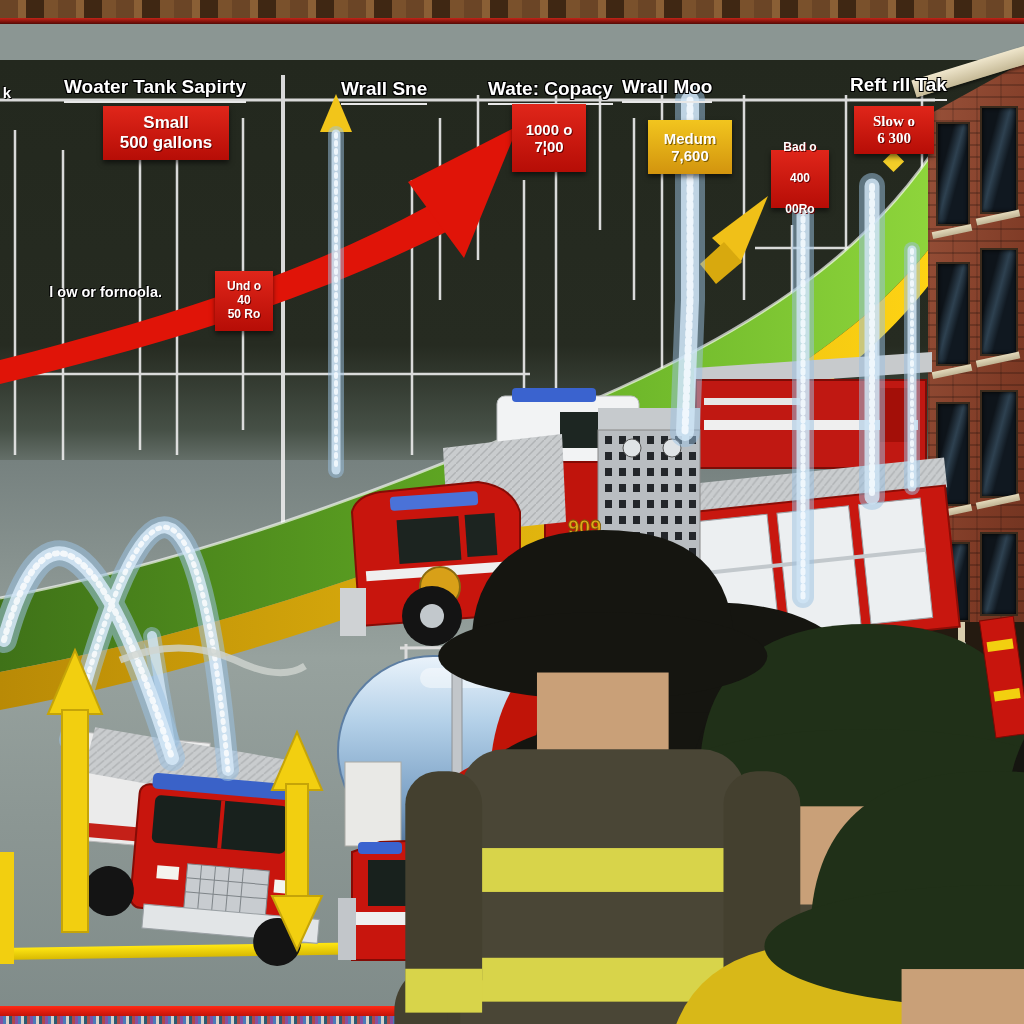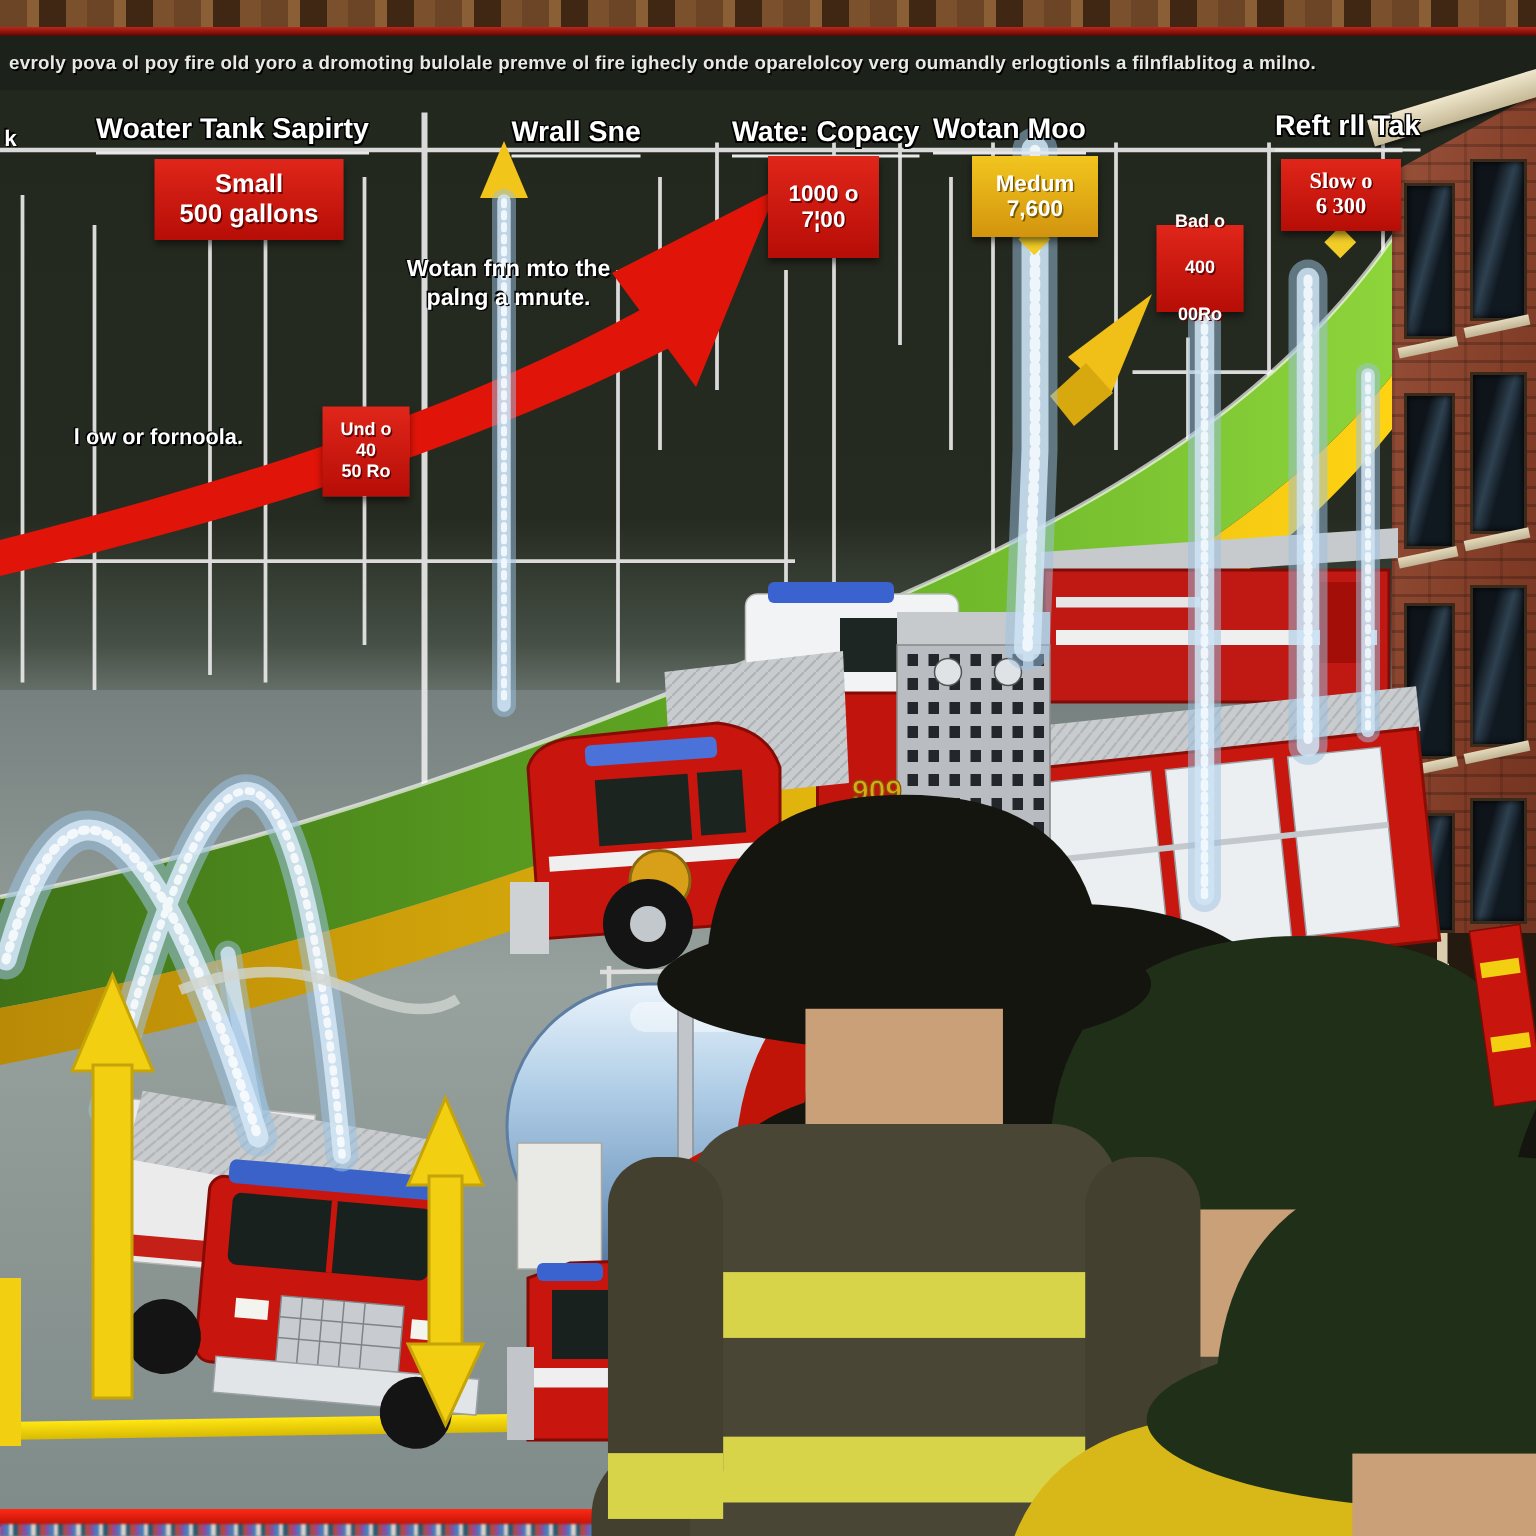--- a/index.html
+++ b/index.html
@@ -21,21 +21,21 @@
   
   .hdr{color:#fff;font-weight:bold;font-size:19px;white-space:nowrap;
        border-bottom:2px solid #e8e8e8;padding-bottom:3px;
        text-shadow:1px 1px 0 #000,-1px -1px 0 #000,1px -1px 0 #000,-1px 1px 0 #000;z-index:9;}
   .note{color:#fff;font-weight:bold;font-size:15.5px;text-align:center;line-height:1.25;
         white-space:pre-line;text-shadow:1px 1px 0 #000,-1px -1px 0 #000;z-index:9;}
   .badge{background:linear-gradient(180deg,#e0261a,#b60d06);color:#fff;font-weight:bold;
          text-align:center;display:flex;flex-direction:column;justify-content:center;
          line-height:1.15;box-shadow:0 3px 5px rgba(0,0,0,.55);z-index:9;
          text-shadow:1px 1px 0 #600;}
-  .badge.gold{background:linear-gradient(180deg,#f2c51e,#d2940e);text-shadow:1px 1px 0 #7a5a00;}
+  .badge.gold{background:linear-gradient(180deg,#f2c51e,#d2940e);text-shadow:1px 1px 0 #7a5a00;margin-top:16px;}
   .tail{width:15px;height:15px;background:#f2cd28;transform:rotate(45deg);z-index:8;}
   
   .building{left:928px;top:62px;width:96px;height:756px;z-index:7;
     clip-path:polygon(0 7%,100% 0,100% 100%,0 100%);
     background:
       repeating-linear-gradient(0deg,rgba(0,0,0,.20) 0 2px,transparent 2px 12px),
       repeating-linear-gradient(90deg,rgba(0,0,0,.12) 0 2px,transparent 2px 24px),
       linear-gradient(100deg,#99523a,#7e3a25 60%,#68301e);}
   .win{position:absolute;background:linear-gradient(105deg,#0e141a 28%,#2e4150 46%,#101820 62%);
        border:2px solid #3a2a1c;box-shadow:inset 0 0 4px #000;}
@@ -57,23 +57,20 @@
   svg{display:block;}
   .lay{left:0;top:0;width:1024px;height:1024px;}
 </style>
 </head>
 <body>
 
 <div id="scene">
 
   <div class="abs wood"></div>
   <div class="abs redbar" style="top:18px;height:6px;"></div>
-  <div class="abs banner">
-    <span>evroly pova ol poy fire old yoro a dromoting bulolale premve ol fire ighecly onde oparelolcoy verg oumandly erlogtionls a filnflablitog a milno.</span>
-  </div>
   <div class="abs redbar" style="top:60px;height:5px;"></div>
   <div class="abs panel"></div>
   <div class="abs road"></div>
 
   <svg class="abs lay" style="z-index:3;">
     <g stroke="#e9e9e9" stroke-width="2.5" opacity="0.92">
       <line x1="15" y1="130" x2="15" y2="455"></line>
         <line x1="63" y1="150" x2="63" y2="460"></line>
       <line x1="140" y1="118" x2="140" y2="450"></line>
         <line x1="177" y1="150" x2="177" y2="455"></line>
@@ -329,21 +326,21 @@
         <path d="M4,640 Q65,420 172,758" stroke-width="6"></path>
         <path d="M70,740 Q185,300 228,770" stroke-width="5"></path>
       </g>
     </g>
     <path d="M120,660 Q180,636 235,660 Q280,682 305,666" fill="none" stroke="#cfd4d0" stroke-width="7" opacity=".8"></path>
   </svg>
 
   <div class="abs hdr" style="left:64px;top:76px;">Woater Tank Sapirty</div>
   <div class="abs hdr" style="left:300px;top:78px;margin-left:41px;">Wrall Sne</div>
   <div class="abs hdr" style="left:488px;top:78px;">Wate: Copacy</div>
-  <div class="abs hdr" style="left:622px;top:76px;">Wotan Moo</div>
+  <div class="abs hdr" style="left:622px;top:76px;">Wrall Moo</div>
   <div class="abs hdr" style="left:850px;top:74px;">Reft rll Tak</div>
   <div class="abs note" style="left:0px;top:84px;width:14px;font-size:15px;">k</div>
 
   <div class="abs badge" style="left:103px;top:106px;width:126px;height:54px;font-size:17px;">
     <span>Small</span>
     <span>500 gallons</span>
   </div>
   <div class="abs badge" style="left:512px;top:104px;width:74px;height:68px;font-size:15px;">
     <span>1000 o</span>
     <span>7¦00</span>
@@ -363,22 +360,20 @@
   </div>
   <div class="abs badge" style="left:215px;top:271px;width:58px;height:60px;font-size:12px;">
     <span>Und o</span>
     <span>40</span>
     <span>50 Ro</span>
   </div>
   <div class="abs tail" style="left:540px;top:148px;"></div>
   <div class="abs tail" style="left:682px;top:152px;"></div>
   <div class="abs tail" style="left:886px;top:154px;"></div>
 
-  <div class="abs note" style="left:266px;top:170px;width:146px;">Wotan fnn mto the
-palng a mnute.</div>
   <div class="abs note" style="left:2px;top:283px;width:160px;font-size:14.5px;text-align:right;">l ow or fornoola.</div>
 
   <svg class="abs lay" style="z-index:10;">
     <defs>
       <symbol id="ff" viewBox="0 0 40 84" overflow="visible">
         <path d="M8 15 Q8 4 20 4 Q32 4 32 15 Z" fill="currentColor"></path>
         <ellipse cx="20" cy="15.5" rx="15" ry="4" fill="currentColor"></ellipse>
         <rect x="14" y="17" width="12" height="8" fill="#c9a078"></rect>
         <rect x="7" y="24" width="26" height="30" rx="4" fill="#4a4636"></rect>
         <rect x="7" y="33" width="26" height="4" fill="#d8d44a"></rect>

